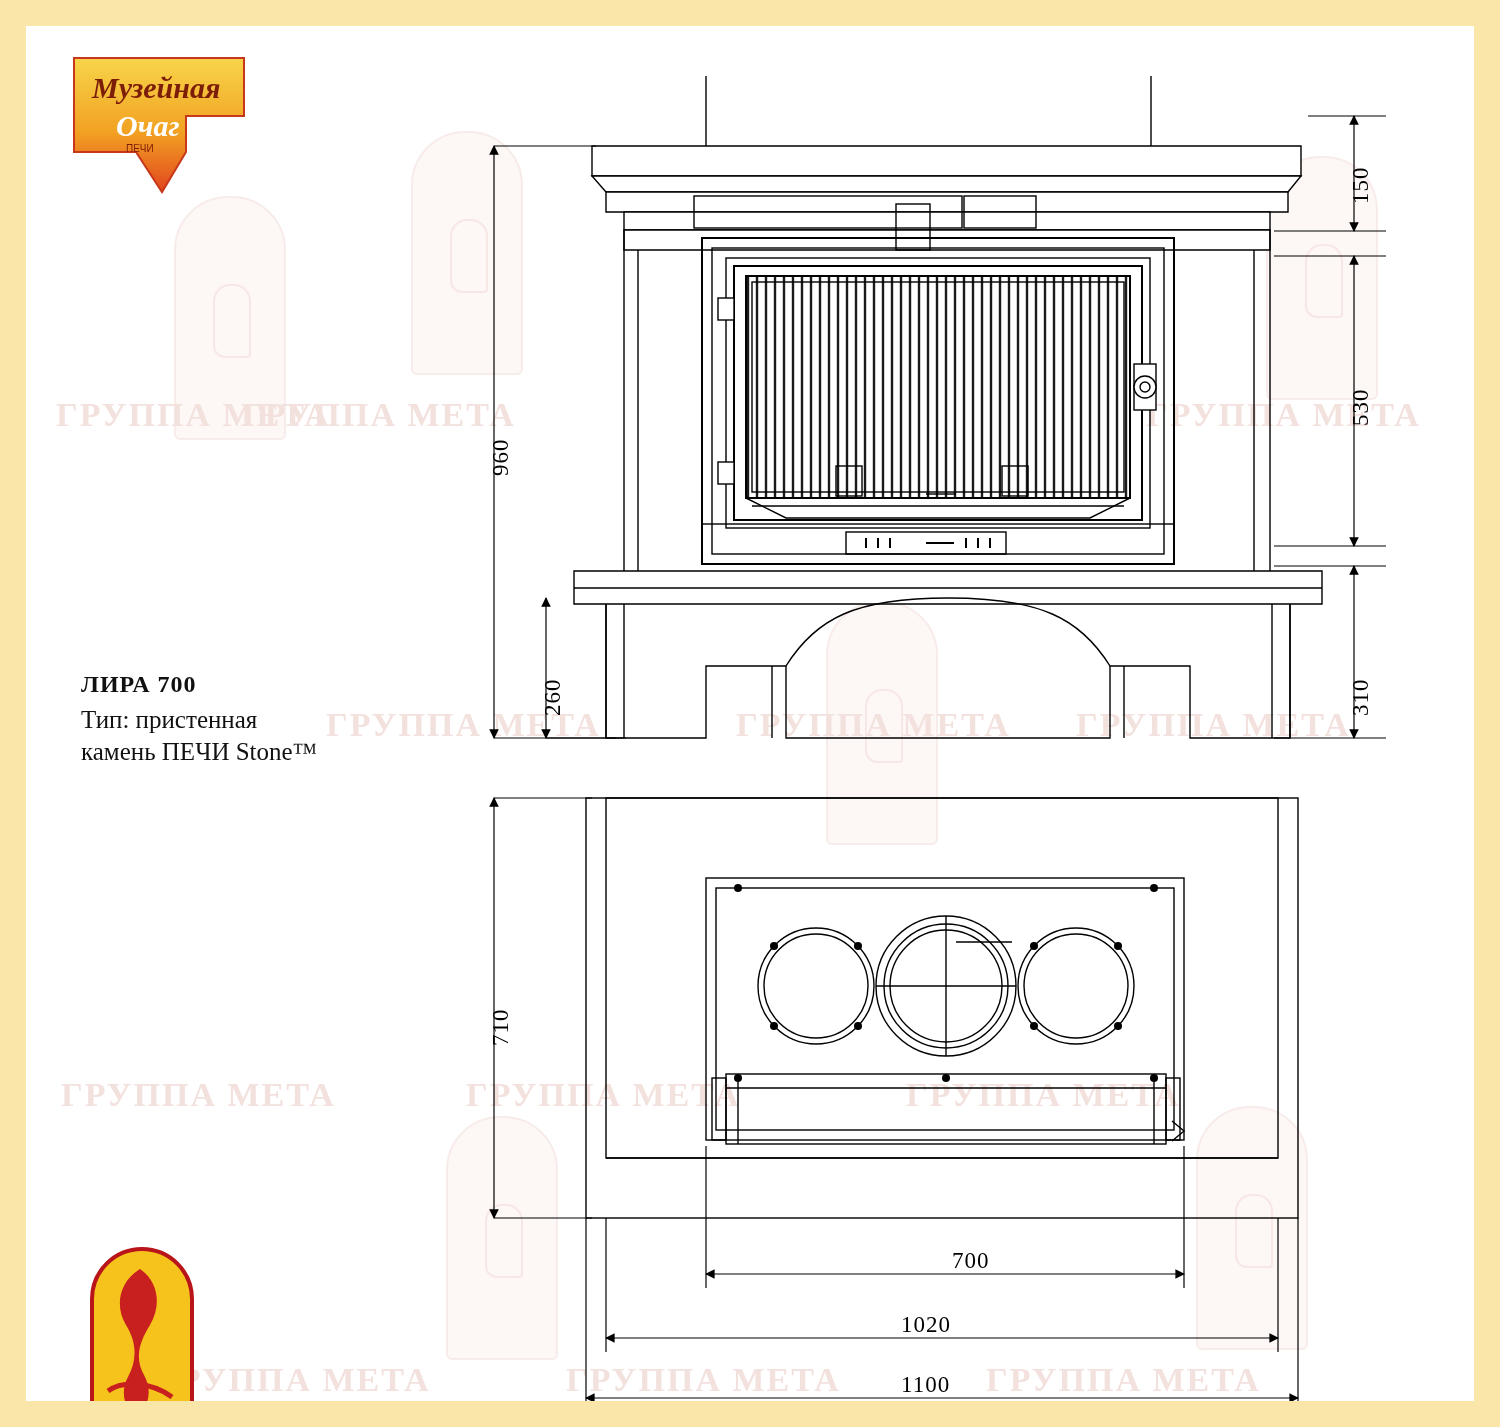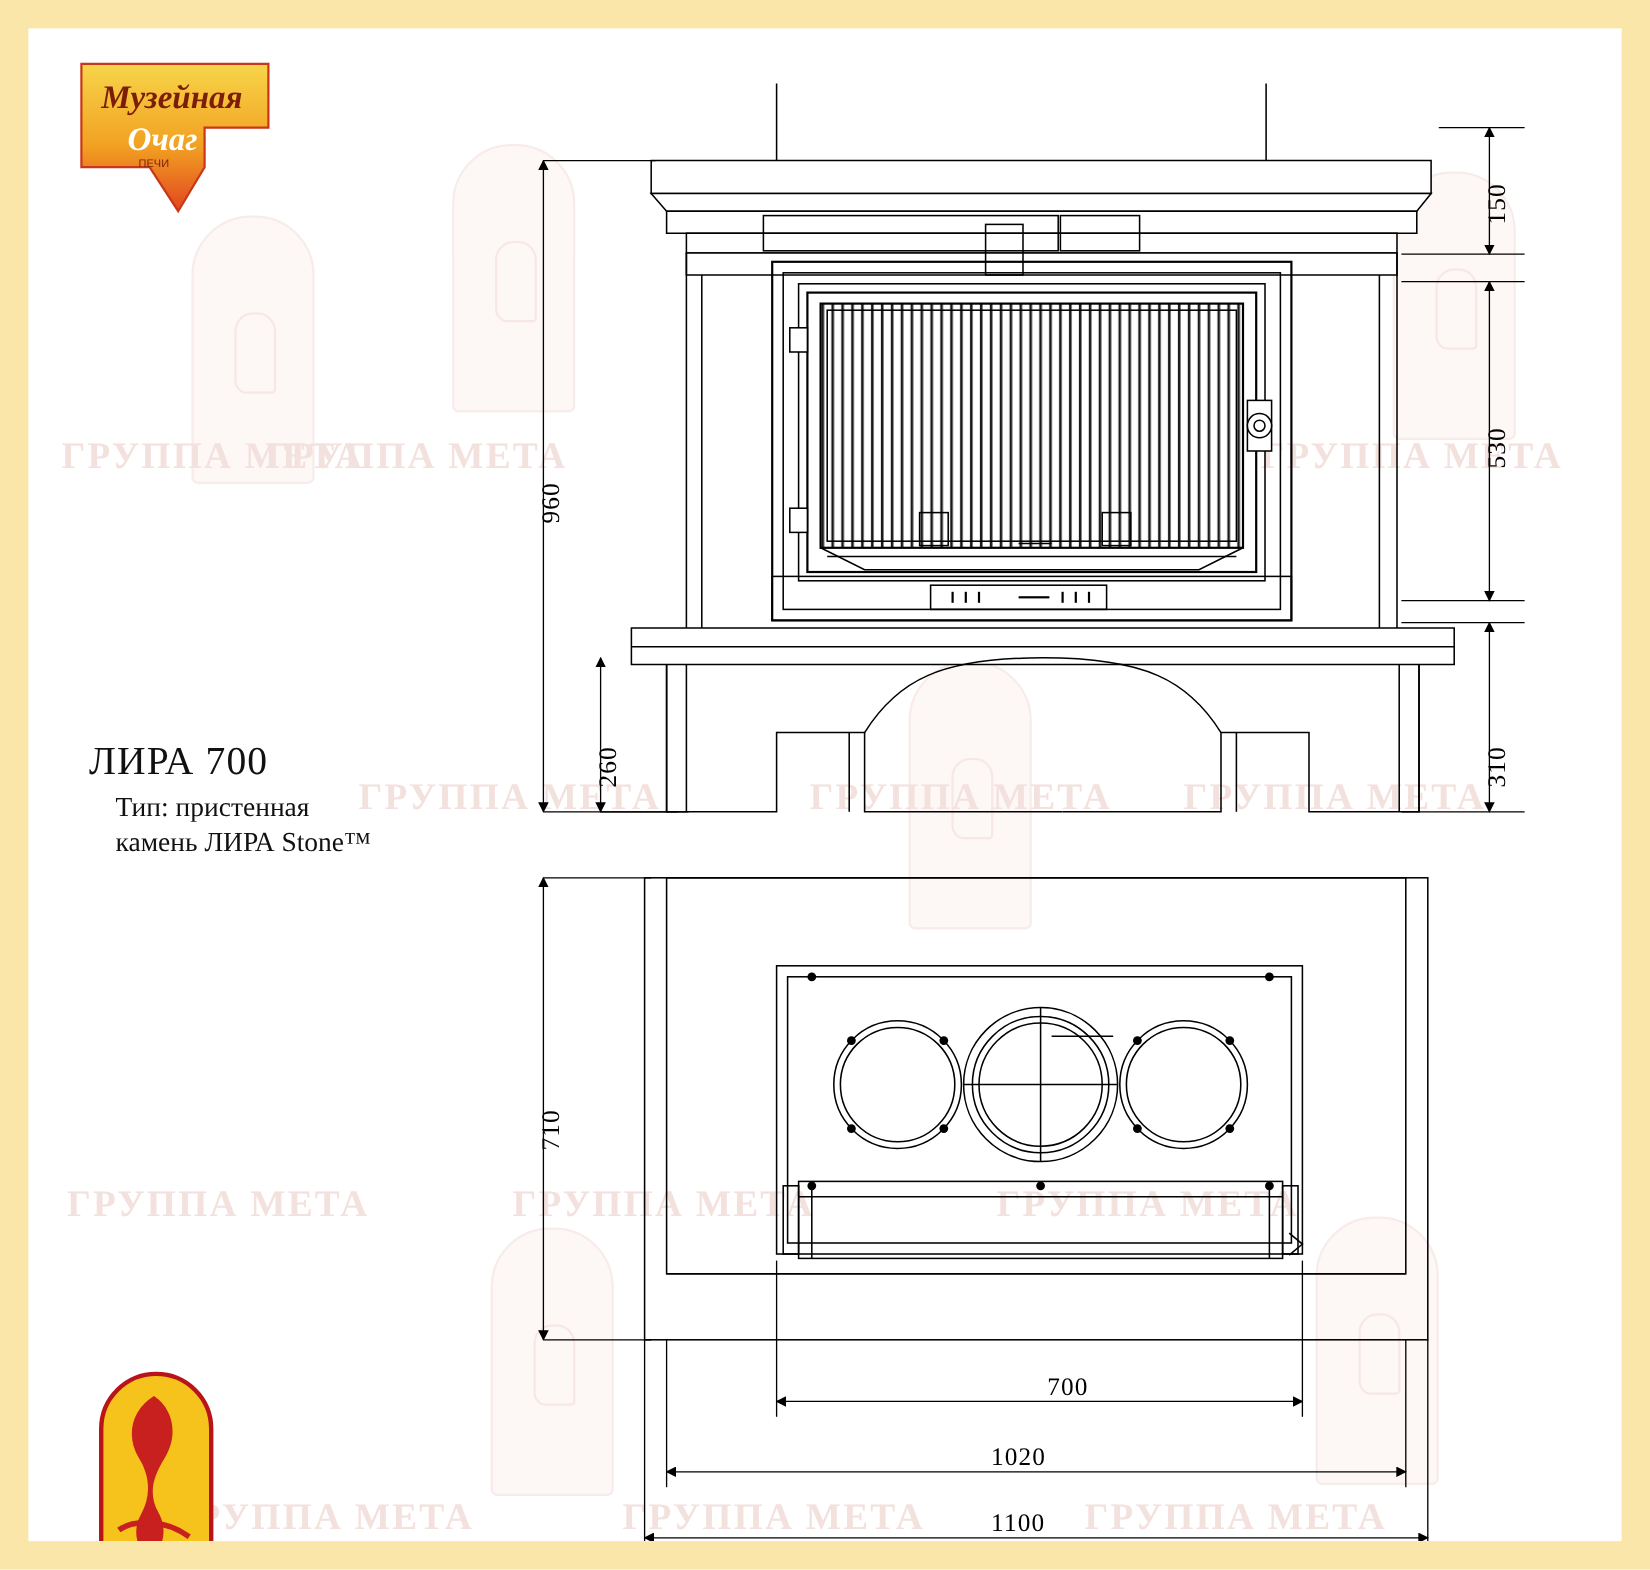--- a/index.html
+++ b/index.html
@@ -83,30 +83,29 @@
   
   .spec {
     position: absolute;
     left: 55px;
     top: 645px;
     width: 420px;
     color: #111111;
     font-family: "Liberation Serif", serif;
   }
   .spec .title {
-    font-size: 36px;
-    font-weight: normal;
+    font-size: 24px;
+    font-weight: bold;
     letter-spacing: 1px;
     margin-bottom: 6px;
   }
   .spec .line {
     font-size: 25px;
     line-height: 1.28;
     white-space: pre;
-    margin-left: 24px;
   }
 
   
   .lbl {
     position: absolute;
     font-family: "Liberation Serif", serif;
     font-size: 23px;
     color: #000000;
     letter-spacing: 1px;
   }
@@ -160,21 +159,21 @@
       </defs>
       <path d="M8 6 L178 6 L178 64 L120 64 L120 100 L96 140 L70 100 L8 100 Z" fill="url(#lg)" stroke="#c8371a" stroke-width="2"></path>
       <text x="26" y="46" font-family="Liberation Serif, serif" font-size="30" font-style="italic" font-weight="bold" fill="#7c1d08">Музейная</text>
       <text x="50" y="84" font-family="Liberation Serif, serif" font-size="30" font-style="italic" font-weight="bold" fill="#ffffff">Очаг</text>
       <text x="60" y="100" font-family="Liberation Sans, sans-serif" font-size="10" fill="#7c1d08">ПЕЧИ</text>
     </svg>
 
     <div class="spec">
       <div class="title">ЛИРА 700</div>
       <div class="line">Тип: пристенная</div>
-      <div class="line">камень ЛИРА Stone™</div>
+      <div class="line">камень ПЕЧИ Stone™</div>
     </div>
 
     <svg class="emblem" viewBox="0 0 108 195">
       <path d="M4 58 A50 50 0 0 1 104 58 L104 191 L4 191 Z" fill="#f6c21c" stroke="#b8141a" stroke-width="4"></path>
       <path d="M52 28 C70 40 74 64 62 84 C52 100 46 116 56 134 C64 148 62 166 48 176 C36 168 32 150 40 136 C50 118 48 100 38 84 C26 64 32 40 52 28 Z" fill="#c81f1f"></path>
       <circle cx="52" cy="44" r="11" fill="#c81f1f"></circle>
       <path d="M20 150 C34 140 62 140 84 156" stroke="#c81f1f" stroke-width="5" fill="none"></path>
     </svg>
 
     <svg class="draw" viewBox="0 0 1448 1375">

